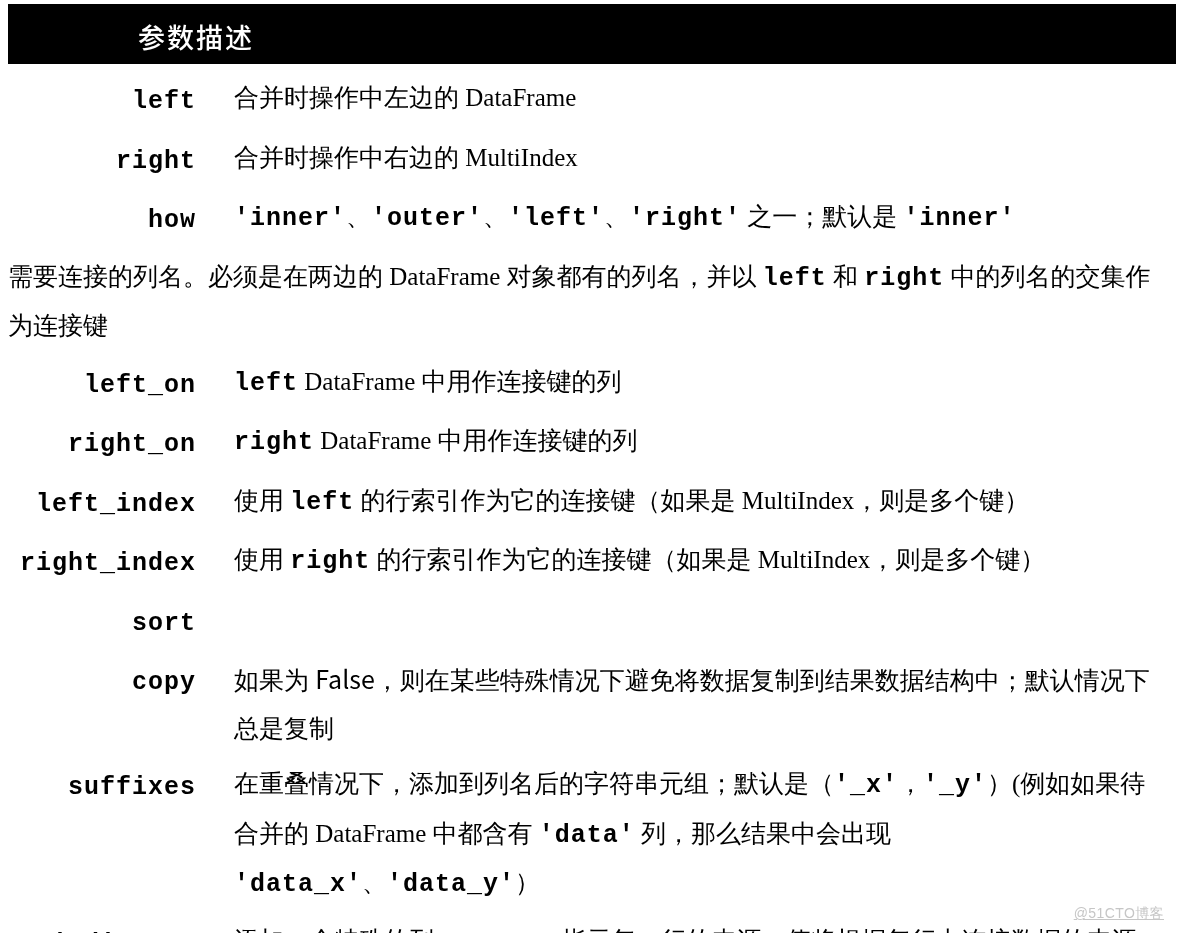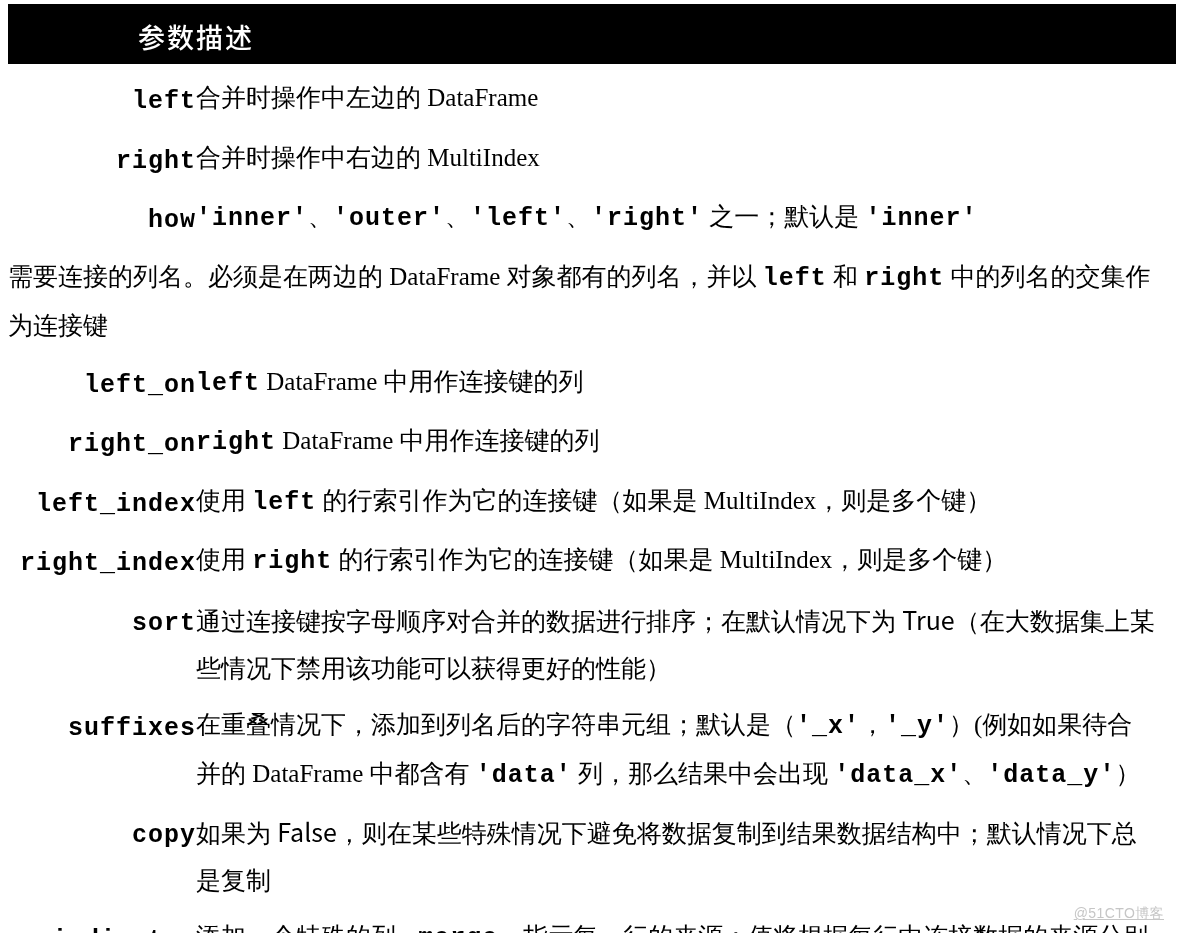--- a/index.html
+++ b/index.html
@@ -20,21 +20,21 @@
     .thead {
       background: #000;
       color: #fff;
       display: flex;
       padding: 4px 0 2px 0;
       font-family: "Heiti SC", "SimHei", "Noto Sans CJK SC", sans-serif;
       font-weight: 500;
       font-size: 27px;
       letter-spacing: 2px;
     }
-    .row { display: flex; align-items: flex-start; }
+    .row { display: flex; align-items: flex-start; gap: 38px; }
     .col-param {
       width: 188px;
       flex: 0 0 188px;
       padding-left: 4px;
       text-align: right;
     }
     .col-desc {
       flex: 1 1 auto;
       padding-right: 20px;
     }
@@ -103,29 +103,28 @@
       <div class="row">
         <div class="col-param"><span class="param-name">left_index</span></div>
         <div class="col-desc desc-text">使用 <code>left</code> 的行索引作为它的连接键（如果是 MultiIndex，则是多个键）</div>
       </div>
       <div class="row">
         <div class="col-param"><span class="param-name">right_index</span></div>
         <div class="col-desc desc-text">使用 <code>right</code> 的行索引作为它的连接键（如果是 MultiIndex，则是多个键）</div>
       </div>
       <div class="row">
         <div class="col-param"><span class="param-name">sort</span></div>
-        <div class="col-desc desc-text">通过连接键按字母顺序对合并的数据进行排序；在默认情况下为 <span class="sans">True</span>（在大数据集上某些情况下禁用该功能可以获得更好的性能）</div>
+      </div>
+      <div class="row">
+        <div class="col-param"><span class="param-name">copy</span></div>
+        <div class="col-desc desc-text">如果为 <span class="sans">False</span>，则在某些特殊情况下避免将数据复制到结果数据结构中；默认情况下总是复制</div>
       </div>
       <div class="row">
         <div class="col-param"><span class="param-name">suffixes</span></div>
         <div class="col-desc desc-text">在重叠情况下，添加到列名后的字符串元组；默认是（<code>'_x'</code>，<code>'_y'</code>）(例如如果待合并的 DataFrame 中都含有 <code>'data'</code> 列，那么结果中会出现 <code>'data_x'</code>、<code>'data_y'</code>）</div>
-      </div>
-      <div class="row">
-        <div class="col-param"><span class="param-name">copy</span></div>
-        <div class="col-desc desc-text">如果为 <span class="sans">False</span>，则在某些特殊情况下避免将数据复制到结果数据结构中；默认情况下总是复制</div>
       </div>
       <div class="row">
         <div class="col-param"><span class="param-name">indicator</span></div>
         <div class="col-desc desc-text">添加一个特殊的列 <code>_merge</code>，指示每一行的来源；值将根据每行中连接数据的来源分别为 ， 或 </div>
       </div>
     </div>
 </div>
 
 <div class="watermark">@51CTO博客</div>
 

